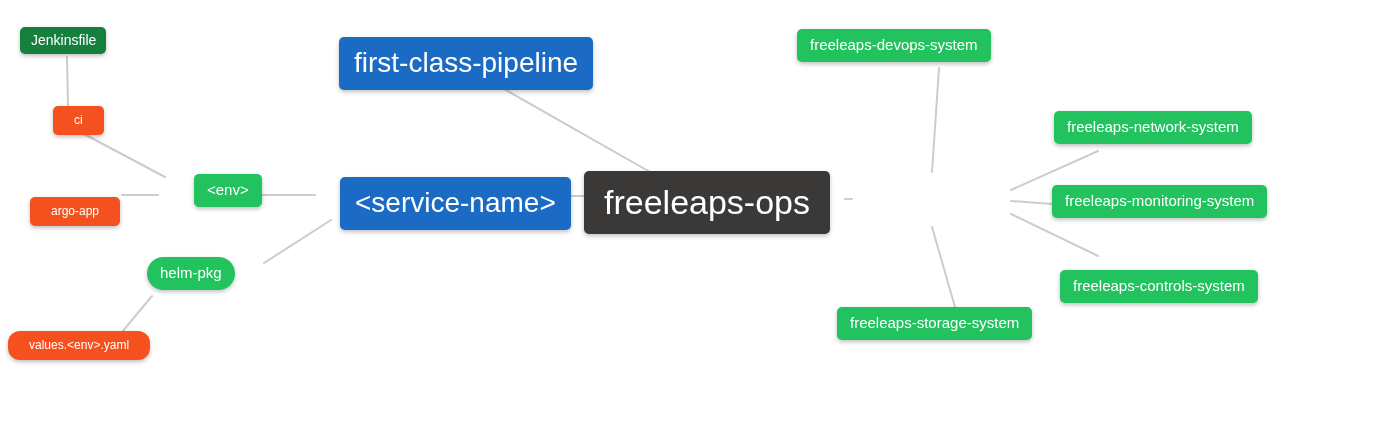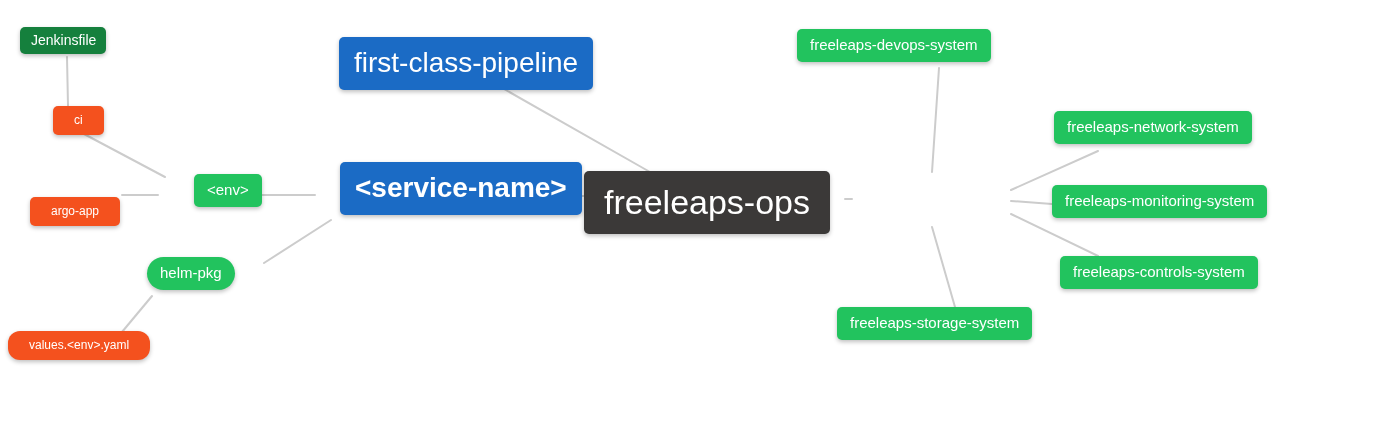--- a/index.html
+++ b/index.html
@@ -72,30 +72,30 @@
     <line x1="932" y1="172" x2="939" y2="68"></line>
     <line x1="1011" y1="190" x2="1098" y2="151"></line>
     <line x1="1011" y1="201" x2="1052" y2="204"></line>
     <line x1="1011" y1="214" x2="1098" y2="256"></line>
     <line x1="932" y1="227" x2="955" y2="307"></line>
   </svg>
 
   <div class="node c-root s-0" style="left:584px;  top:171px;">freeleaps-ops</div>
 
   <div class="node c-blue s-1" style="left:314px;  top:37px;">first-class-pipeline</div>
-  <div class="node c-blue s-1" style="left:315px;  top:162px;font-weight:bold;">&lt;service-name&gt;</div>
+  <div class="node c-blue s-1" style="left:315px;  top:177px;">&lt;service-name&gt;</div>
 
   <div class="node c-green s-2" style="left:158px;  top:174px;margin-left:36px;">&lt;env&gt;</div>
   <div class="node c-green s-2" style="left:147px;  top:257px;border-radius:19px;">helm-pkg</div>
 
   <div class="node c-red s-3" style="left:53px;   top:106px;">ci</div>
   <div class="node c-red s-3" style="left:30px;   top:177px;margin-top:20px;">argo-app</div>
   <div class="node c-red s-3" style="left:8px;    top:331px;border-radius:12px;">values.&lt;env&gt;.yaml</div>
 
   <div class="node c-amber s-4" style="left:20px;   top:27px;">Jenkinsfile</div>
 
   <div class="node c-green s-2" style="left:797px;  top:29px;">freeleaps-devops-system</div>
   <div class="node c-green s-2" style="left:1054px; top:111px;">freeleaps-network-system</div>
   <div class="node c-green s-2" style="left:1052px; top:185px;">freeleaps-monitoring-system</div>
-  <div class="node c-green s-2" style="left:1060px; top:256px;">freeleaps-controls-system</div>
+  <div class="node c-green s-2" style="left:1060px; top:270px;">freeleaps-controls-system</div>
   <div class="node c-green s-2" style="left:837px;  top:307px;">freeleaps-storage-system</div>
 
 </div>
 
 </body></html>

